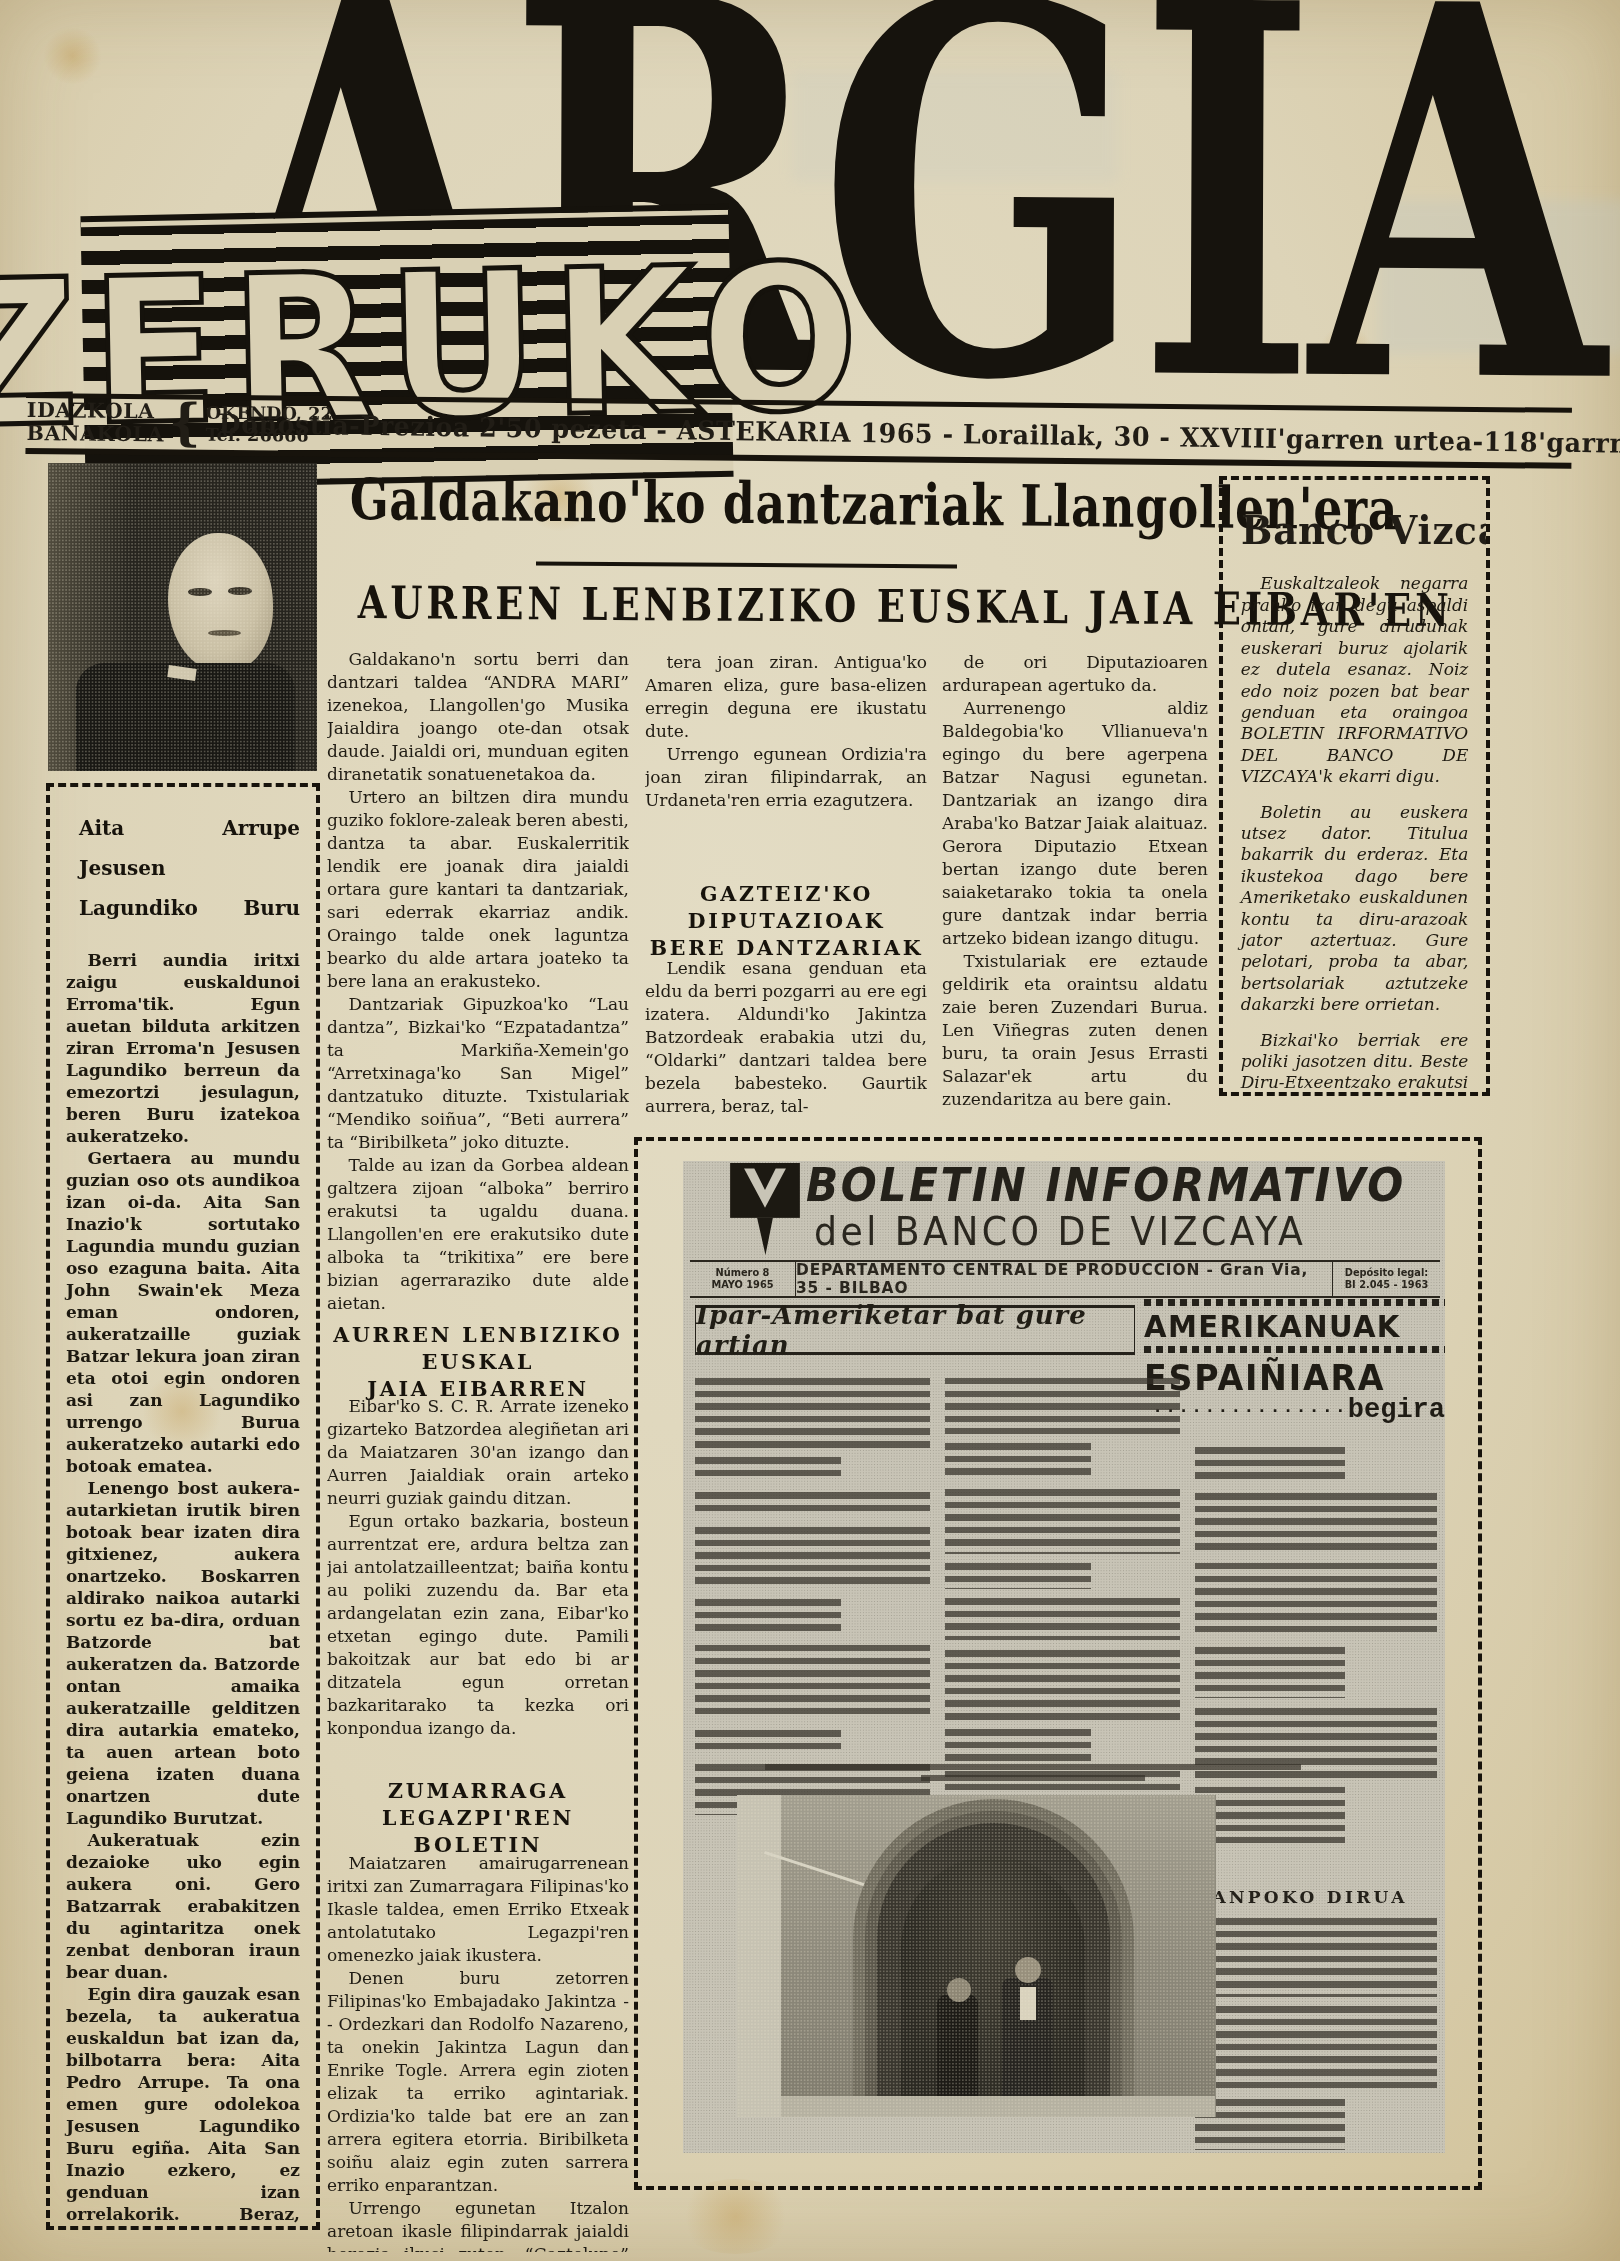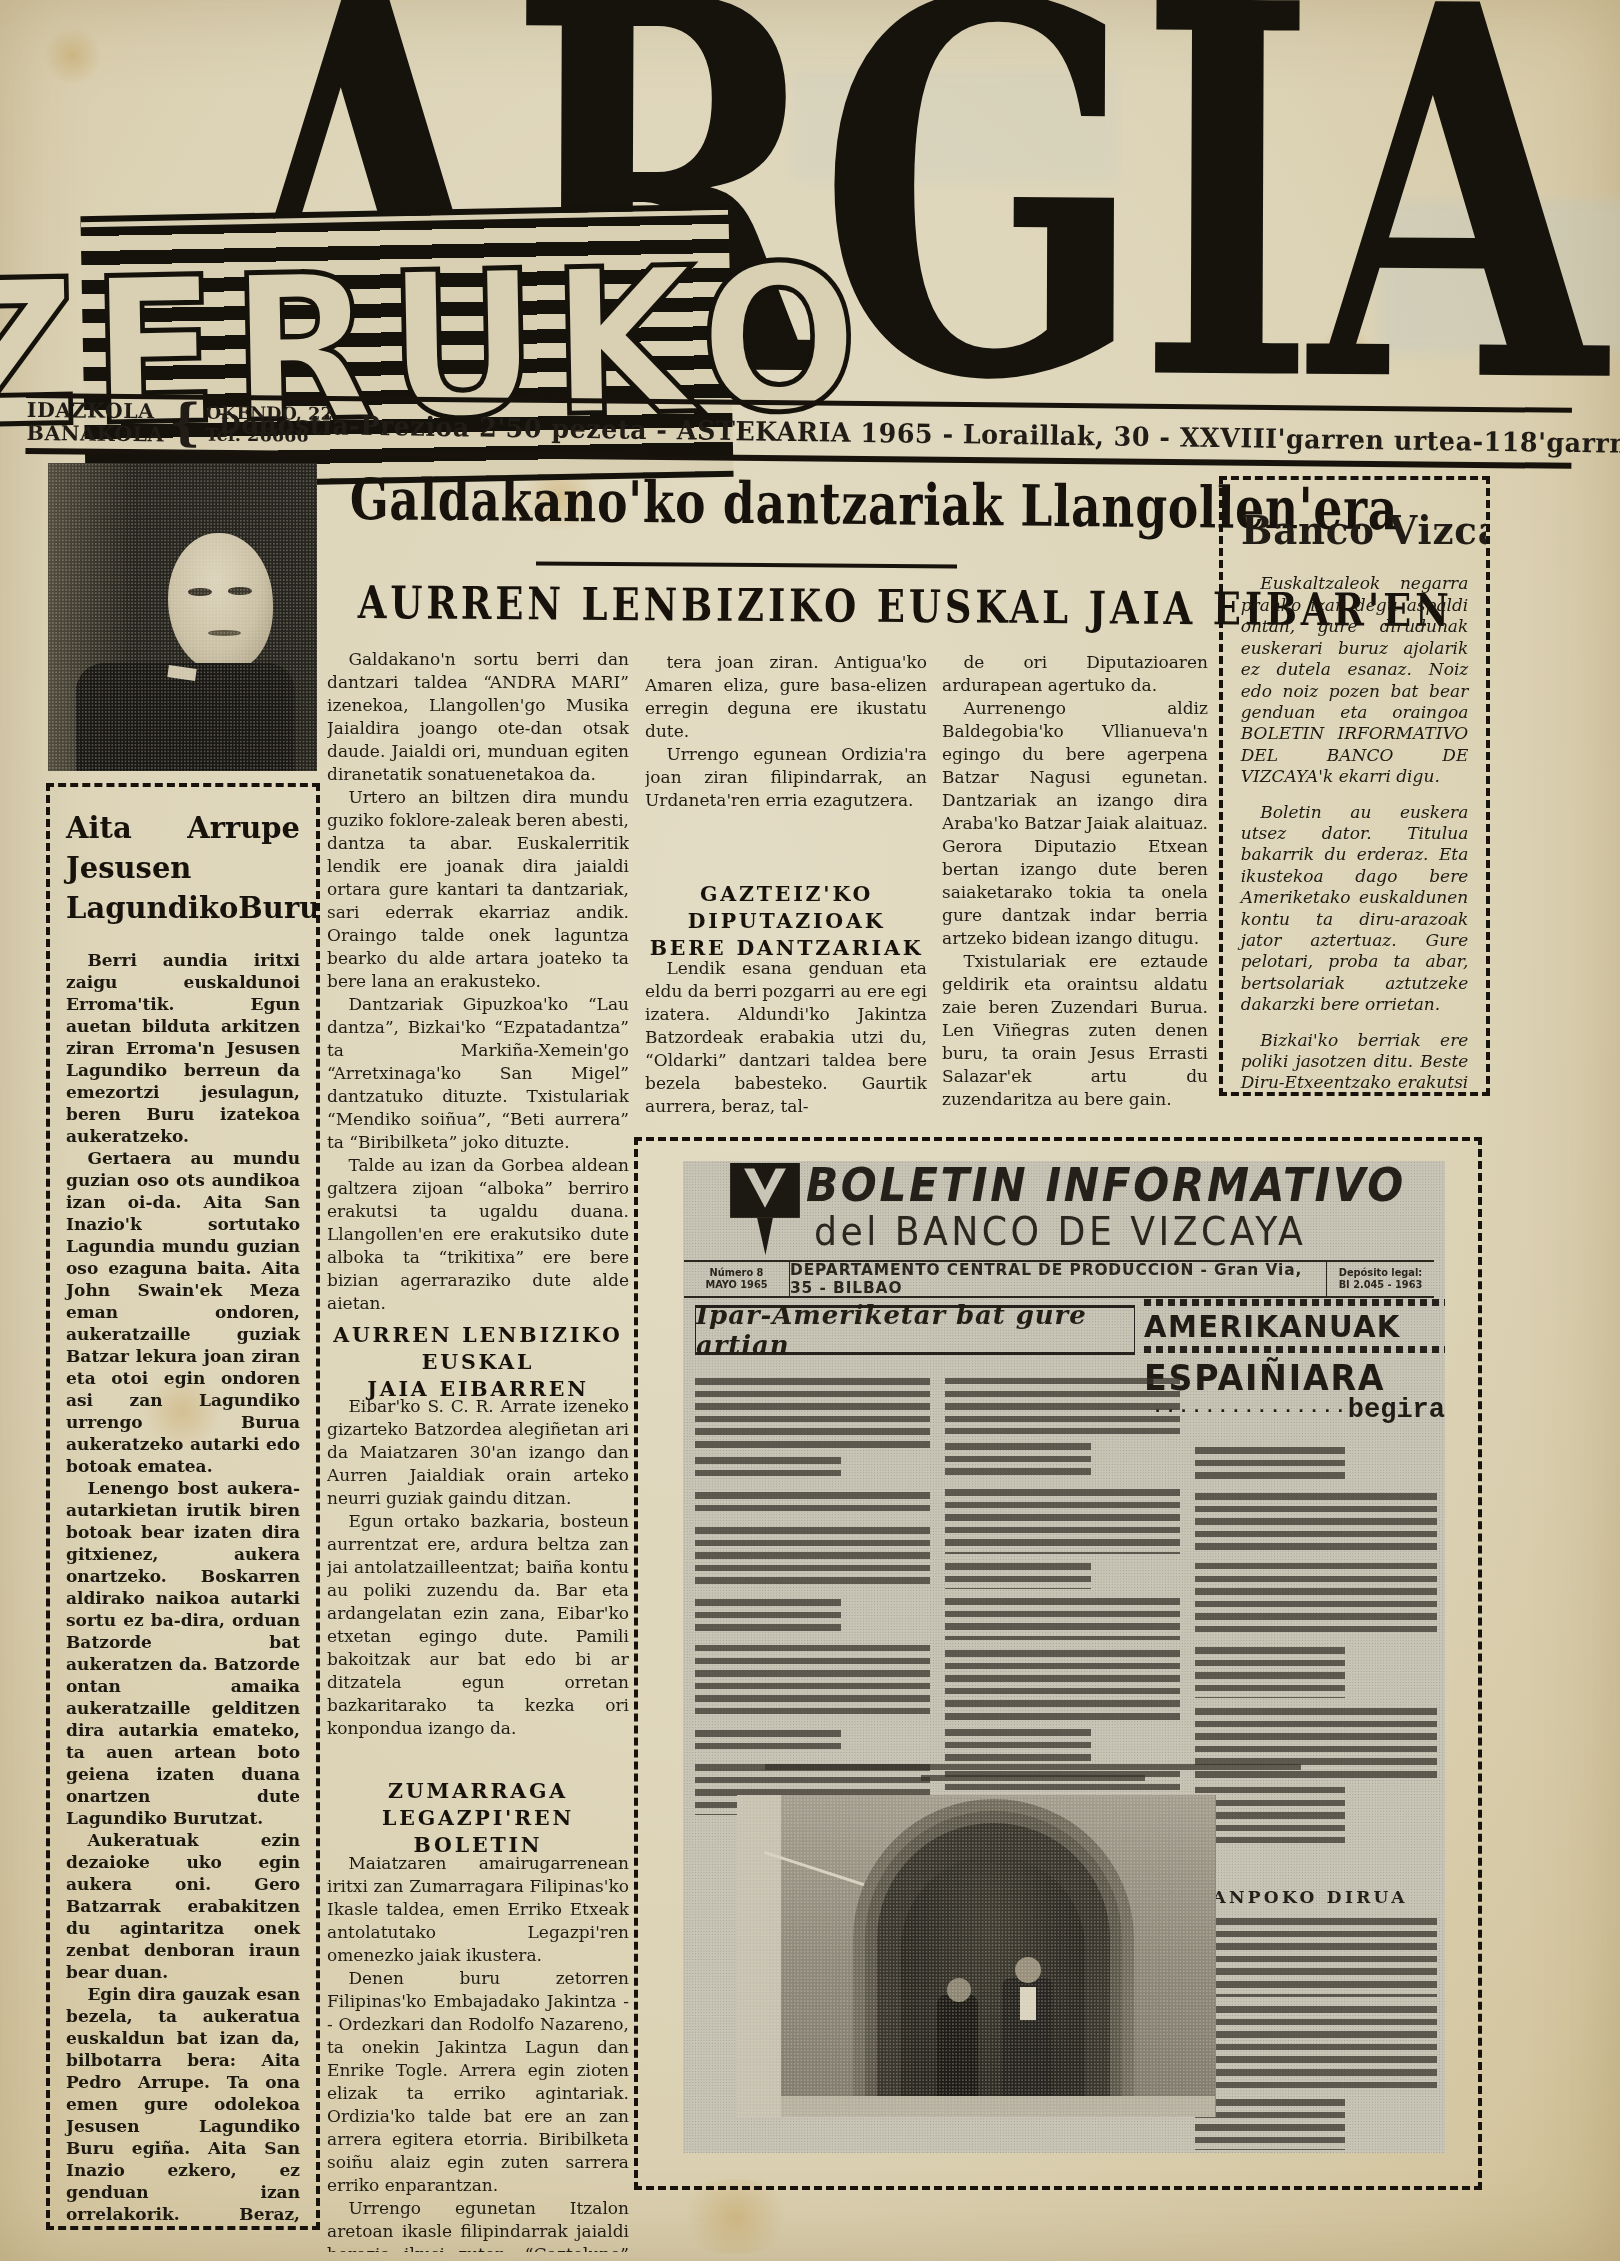--- a/index.html
+++ b/index.html
@@ -65,21 +65,21 @@
   .pp-light{position:absolute;left:0;top:0;width:84px;height:308px;background:linear-gradient(90deg,rgba(160,150,120,.35),transparent);}
   .pp-face{position:absolute;left:120px;top:70px;width:105px;height:140px;border-radius:48% 52% 46% 54%;
     background:radial-gradient(ellipse at 45% 35%, #dcd3bc 0%, #c9bfa4 55%, #a1967c 100%);}
   .pp-eye{position:absolute;width:24px;height:7.5px;border-radius:50%;background:#3a352a;}
   .pp-mouth{position:absolute;left:40px;top:97px;width:33px;height:5.6px;border-radius:50%;background:#5d5543;}
   .pp-shoulders{position:absolute;left:28px;top:200px;width:219px;height:108px;background:#191814;border-radius:28px 28px 0 0;}
   .pp-collar{position:absolute;left:120px;top:204px;width:28px;height:12px;background:#cfc6ad;transform:rotate(8deg);}
 
   .dash-box{border:4.2px dashed #17130c;}
   .left-article{position:absolute;left:46px;top:783px;width:274px;height:1447px;padding:20.5px 16px;box-sizing:border-box;overflow:hidden;}
-  .la-title{font-family:"DejaVu Serif",serif;font-weight:bold;font-size:29px;line-height:40px;color:#17130c;text-align:justify;}
+  .la-title{font-family:"DejaVu Serif",serif;font-weight:bold;font-size:20px;line-height:40px;color:#17130c;text-align:justify;margin-left:13px;}
   .la-title .l{display:flex;justify-content:space-between;white-space:nowrap;}
   .la-body{margin-top:21.4px;}
   .la-body p{margin:0;font-size:17px;line-height:22px;font-weight:bold;text-align:justify;text-indent:21.4px;color:#1d1910;}
 
   
   .col{position:absolute;overflow:hidden;}
   .col p{margin:0;font-size:17px;line-height:23px;text-align:justify;text-indent:21.4px;color:#201c14;}
   .subhead{position:absolute;text-align:center;font-weight:bold;color:#17130c;}
   .subhead .s1,.subhead .s2{font-size:20.5px;line-height:27px;letter-spacing:2.8px;font-family:"DejaVu Serif",serif;}
 
@@ -94,21 +94,21 @@
     background-color:#c8c4b6;
     background-image:radial-gradient(rgba(90,86,74,.33) 0.7px, transparent 0.7px);background-size:2.8px 2.8px;
     overflow:hidden;}
   .bv-logo{position:absolute;left:47px;top:2.8px;}
   .bol-title{position:absolute;left:123px;top:-2.8px;width:633px;
     font-family:"DejaVu Sans",sans-serif;font-weight:bold;font-style:italic;font-size:46px;letter-spacing:2.8px;white-space:nowrap;
     transform:scaleX(.92);transform-origin:left top;color:#24211a;}
   .bol-sub{position:absolute;left:131px;top:48px;width:624px;
     font-family:"DejaVu Sans",sans-serif;font-size:39px;letter-spacing:3.7px;white-space:nowrap;
     transform:scaleX(.93);transform-origin:left top;color:#2a271f;}
-  .bol-strip{position:absolute;left:1px;top:99px;width:750px;height:34px;
+  .bol-strip{position:absolute;left:7px;top:99px;width:750px;height:34px;
     border-top:2.3px solid #2a261e;border-bottom:2.3px solid #2a261e;display:flex;align-items:stretch;justify-content:center;}
   .bol-strip .c{display:flex;flex-direction:column;align-items:center;justify-content:center;
     font-family:"DejaVu Sans",sans-serif;font-weight:bold;color:#2a261e;}
   .bol-strip .c1{width:105px;border-right:1.9px solid #2a261e;font-size:9.8px;line-height:12px;}
   .bol-strip .c2{flex:1;font-size:15.4px;letter-spacing:0.9px;}
   .bol-strip .c3{width:107px;border-left:1.9px solid #2a261e;font-size:9.8px;line-height:12px;}
 
   .feature{position:absolute;left:12px;top:144px;width:438px;height:48px;
     border:1.9px solid #25221b;display:flex;align-items:center;justify-content:center;
     box-shadow: inset 0 4.7px 0 -2.8px #25221b, inset 0 -4.7px 0 -2.8px #25221b;}

